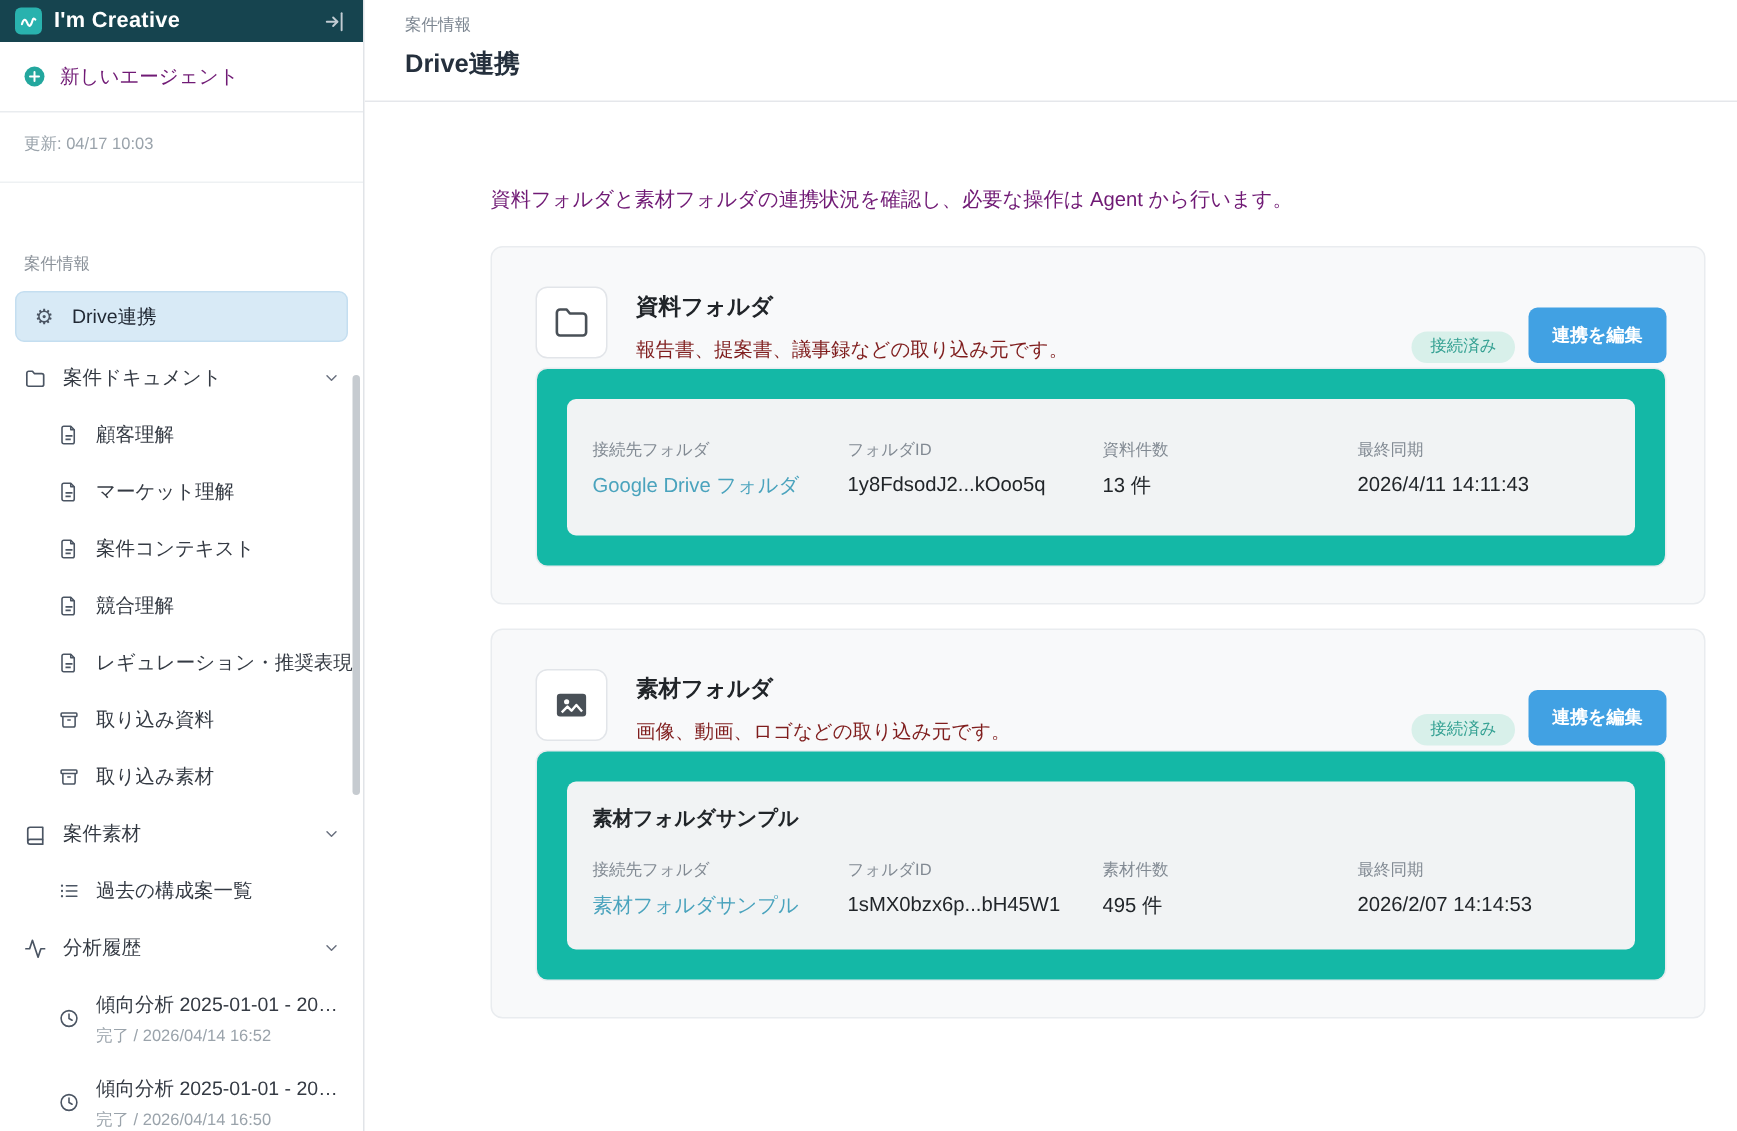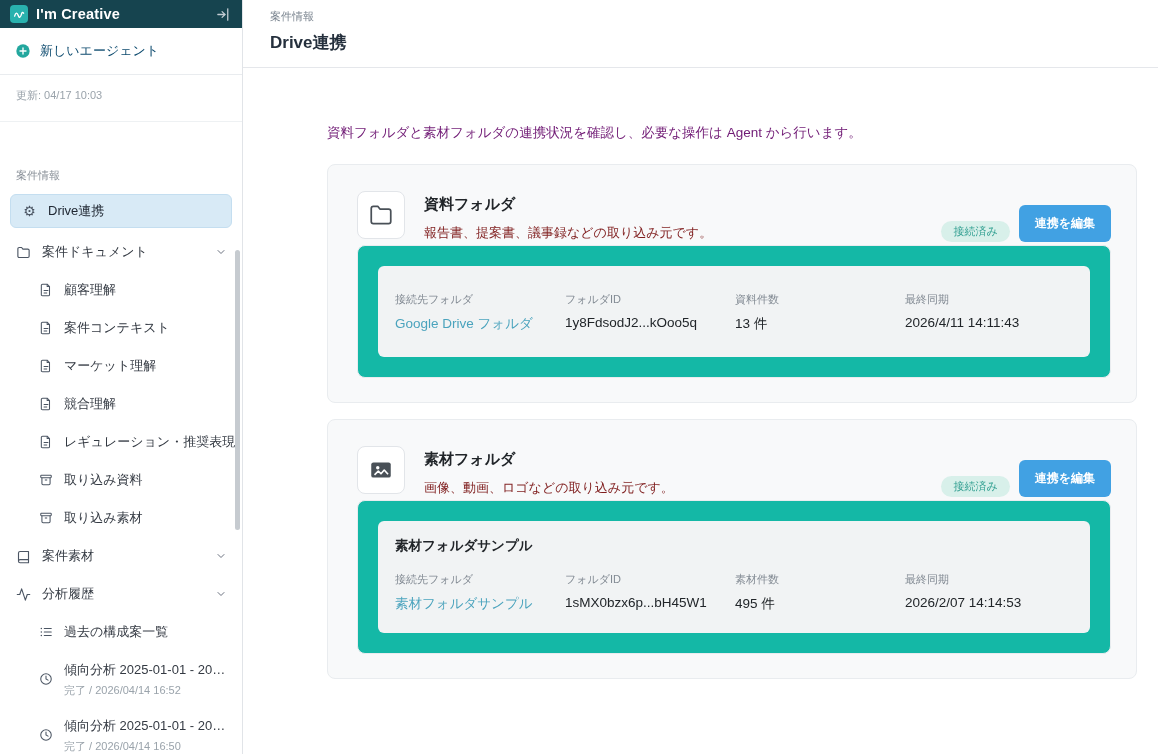--- a/index.html
+++ b/index.html
@@ -15,21 +15,21 @@
   .sidebar { width:243px; min-width:243px; height:100%; background:#fff;
     border-right:1px solid #e1e4e8; position:relative; overflow:hidden; }
   .sb-header { height:28px; background:#16444f; display:flex; align-items:center;
     padding:0 10px; gap:8px; }
   .logo-badge { width:18px; height:18px; border-radius:4px; background:#29b2ae;
     display:flex; align-items:center; justify-content:center; flex:none; }
   .logo-text { color:#ffffff; font-weight:bold; font-size:14.5px; letter-spacing:.2px; }
   .collapse-btn { margin-left:auto; color:#c2ccd3; display:flex; cursor:pointer; }
 
   .new-agent { height:47px; display:flex; align-items:center; gap:9px; padding:0 15px;
-    border-bottom:1px solid #e9ecef; color:#0c4a6e; font-size:13px; cursor:pointer; }
+    border-bottom:1px solid #e9ecef; color:#701a75; font-size:13px; cursor:pointer; }
   .updated { padding:13px 16px 18px; font-size:11px; color:#9aa3ab;
     border-bottom:1px solid #eef1f3; }
 
   .nav { padding-top:46px; }
   .section-label { font-size:11px; color:#8a9199; padding:0 16px; margin-bottom:11px; }
   .nav-item { height:38px; display:flex; align-items:center; gap:10px; padding:0 15px;
     font-size:13px; color:#343a43; cursor:pointer; white-space:nowrap; }
   .nav-item .ic { width:17px; display:flex; justify-content:center; color:#4b5563; flex:none; }
   .nav-item.active { height:34px; margin:0 10px 5px; padding:0 10px;
     background:#d8eaf6; border:1px solid #c4def0; border-radius:6px; color:#212934; }
@@ -148,31 +148,31 @@
         <span>顧客理解</span>
       </div>
       <div class="nav-item child">
         <span class="ic">
           <svg width="14" height="14" viewBox="0 0 24 24" fill="none" stroke="currentColor" stroke-width="1.8" stroke-linejoin="round">
               <path d="M6 2h8l4 4v14a2 2 0 0 1-2 2H6a2 2 0 0 1-2-2V4a2 2 0 0 1 2-2z"></path>
               <path d="M14 2v4h4"></path>
               <path d="M8 13h8M8 17h6"></path>
             </svg>
         </span>
+        <span>マーケット理解</span>
+      </div>
+      <div class="nav-item child">
+        <span class="ic">
+          <svg width="14" height="14" viewBox="0 0 24 24" fill="none" stroke="currentColor" stroke-width="1.8" stroke-linejoin="round">
+              <path d="M6 2h8l4 4v14a2 2 0 0 1-2 2H6a2 2 0 0 1-2-2V4a2 2 0 0 1 2-2z"></path>
+              <path d="M14 2v4h4"></path>
+              <path d="M8 13h8M8 17h6"></path>
+            </svg>
+        </span>
         <span>案件コンテキスト</span>
-      </div>
-      <div class="nav-item child">
-        <span class="ic">
-          <svg width="14" height="14" viewBox="0 0 24 24" fill="none" stroke="currentColor" stroke-width="1.8" stroke-linejoin="round">
-              <path d="M6 2h8l4 4v14a2 2 0 0 1-2 2H6a2 2 0 0 1-2-2V4a2 2 0 0 1 2-2z"></path>
-              <path d="M14 2v4h4"></path>
-              <path d="M8 13h8M8 17h6"></path>
-            </svg>
-        </span>
-        <span>マーケット理解</span>
       </div>
       <div class="nav-item child">
         <span class="ic">
           <svg width="14" height="14" viewBox="0 0 24 24" fill="none" stroke="currentColor" stroke-width="1.8" stroke-linejoin="round">
               <path d="M6 2h8l4 4v14a2 2 0 0 1-2 2H6a2 2 0 0 1-2-2V4a2 2 0 0 1 2-2z"></path>
               <path d="M14 2v4h4"></path>
               <path d="M8 13h8M8 17h6"></path>
             </svg>
         </span>
         <span>競合理解</span>
@@ -216,42 +216,42 @@
             </svg>
         </span>
         <span>案件素材</span>
         <span class="chev">
           <svg width="12" height="12" viewBox="0 0 24 24" fill="none" stroke="currentColor" stroke-width="2" stroke-linecap="round" stroke-linejoin="round">
               <path d="M6 9l6 6 6-6"></path>
             </svg>
         </span>
       </div>
 
+      <div class="nav-item child">
+        <span class="ic">
+          <svg width="14" height="14" viewBox="0 0 24 24" fill="none" stroke="currentColor" stroke-width="1.8" stroke-linecap="round">
+              <path d="M9 6h12M9 12h12M9 18h12"></path>
+              <path d="M4 6h.01M4 12h.01M4 18h.01" stroke-width="2.6"></path>
+            </svg>
+        </span>
+        <span>過去の構成案一覧</span>
+      </div>
+
       <div class="nav-item">
         <span class="ic">
           <svg width="15" height="15" viewBox="0 0 24 24" fill="none" stroke="currentColor" stroke-width="1.8" stroke-linecap="round" stroke-linejoin="round">
               <polyline points="22 12 18 12 15 21 9 3 6 12 2 12"></polyline>
             </svg>
         </span>
         <span>分析履歴</span>
         <span class="chev">
           <svg width="12" height="12" viewBox="0 0 24 24" fill="none" stroke="currentColor" stroke-width="2" stroke-linecap="round" stroke-linejoin="round">
               <path d="M6 9l6 6 6-6"></path>
             </svg>
         </span>
-      </div>
-
-      <div class="nav-item child">
-        <span class="ic">
-          <svg width="14" height="14" viewBox="0 0 24 24" fill="none" stroke="currentColor" stroke-width="1.8" stroke-linecap="round">
-              <path d="M9 6h12M9 12h12M9 18h12"></path>
-              <path d="M4 6h.01M4 12h.01M4 18h.01" stroke-width="2.6"></path>
-            </svg>
-        </span>
-        <span>過去の構成案一覧</span>
       </div>
 
       <div class="nav-item child two-line">
         <span class="ic">
           <svg width="14" height="14" viewBox="0 0 24 24" fill="none" stroke="currentColor" stroke-width="1.8" stroke-linecap="round">
               <circle cx="12" cy="12" r="9"></circle>
               <path d="M12 7v5l3.5 2"></path>
             </svg>
         </span>
         <span class="tl-col">

